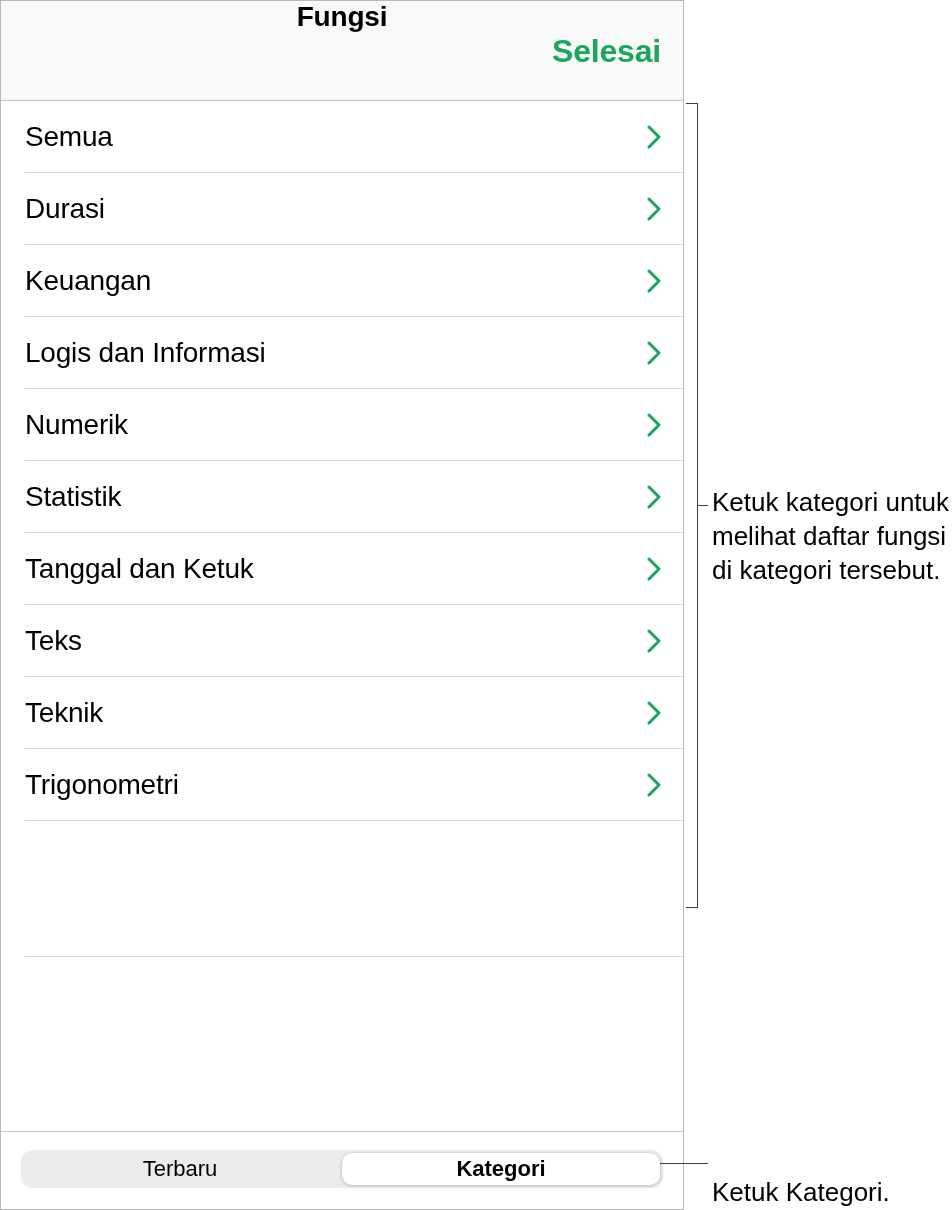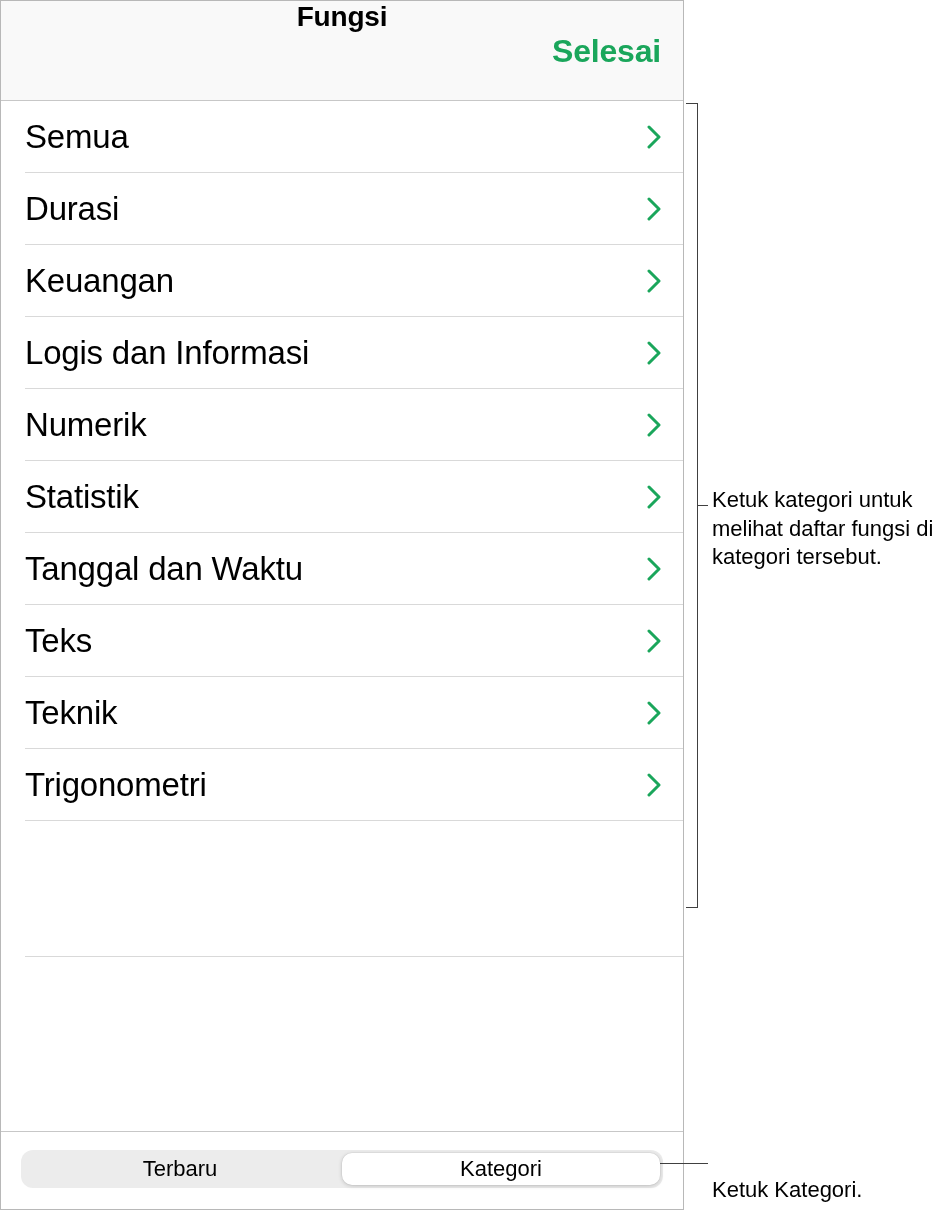--- a/index.html
+++ b/index.html
@@ -59,21 +59,21 @@
     display: flex;
     align-items: center;
     justify-content: space-between;
     padding-right: 22px;
     cursor: pointer;
   }
   .list-row:first-child {
     border-top: none;
   }
   .row-label {
-    font-size: 33px;
+    font-size: 28px;
     color: #000;
     letter-spacing: -0.2px;
   }
   .chevron {
     width: 14px;
     height: 24px;
     flex-shrink: 0;
   }
   .chevron svg {
     display: block;
@@ -107,40 +107,40 @@
     font-size: 22px;
     color: #000;
     border-radius: 10px;
     cursor: pointer;
     font-weight: 400;
     z-index: 1;
   }
   .seg-btn.active {
     background: #fff;
     box-shadow: 0 1px 4px rgba(0,0,0,0.18), 0 0 0 0.5px rgba(0,0,0,0.06);
-    font-weight: 400;
+    font-weight: 700;
     margin: 3px;
   }
   .seg-btn:not(.active) {
     margin: 3px 0;
   }
   
   .callout-bracket {
     position: absolute;
     border-right: 1.5px solid #404040;
     border-top: 1.5px solid #404040;
     border-bottom: 1.5px solid #404040;
   }
   .callout-line {
     position: absolute;
     border-top: 1.5px solid #404040;
   }
   .callout-text {
     position: absolute;
-    font-size: 22px;
+    font-size: 26px;
     line-height: 1.3;
     color: #000;
   }
 </style>
 </head>
 <body>
 
 <div class="panel">
   <div class="header">
     <div class="header-title">Fungsi</div>
@@ -190,21 +190,21 @@
     </div>
     <div class="list-row">
       <span class="row-label">Statistik</span>
       <span class="chevron">
         <svg width="14" height="24" viewBox="0 0 14 24">
             <path d="M2 2 L12 12 L2 22" stroke="#1aa65b" stroke-width="3" fill="none" stroke-linecap="round" stroke-linejoin="round"></path>
           </svg>
       </span>
     </div>
     <div class="list-row">
-      <span class="row-label">Tanggal dan Waktu</span>
+      <span class="row-label">Tanggal dan Ketuk</span>
       <span class="chevron">
         <svg width="14" height="24" viewBox="0 0 14 24">
             <path d="M2 2 L12 12 L2 22" stroke="#1aa65b" stroke-width="3" fill="none" stroke-linecap="round" stroke-linejoin="round"></path>
           </svg>
       </span>
     </div>
     <div class="list-row">
       <span class="row-label">Teks</span>
       <span class="chevron">
         <svg width="14" height="24" viewBox="0 0 14 24">

